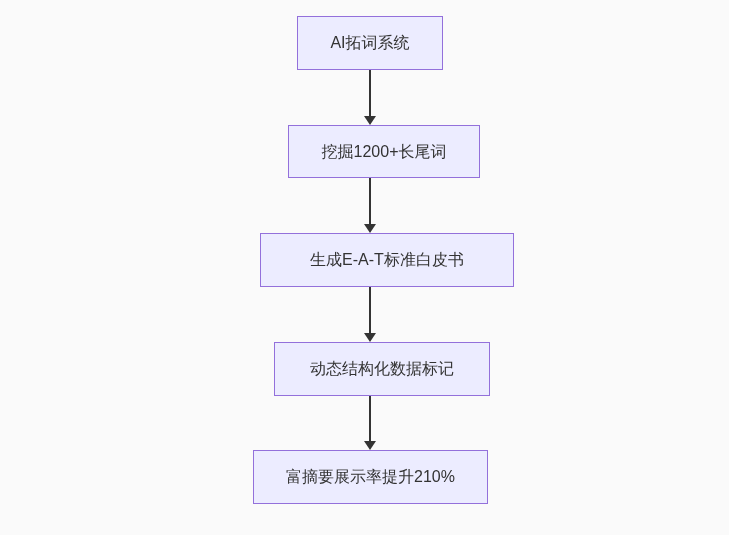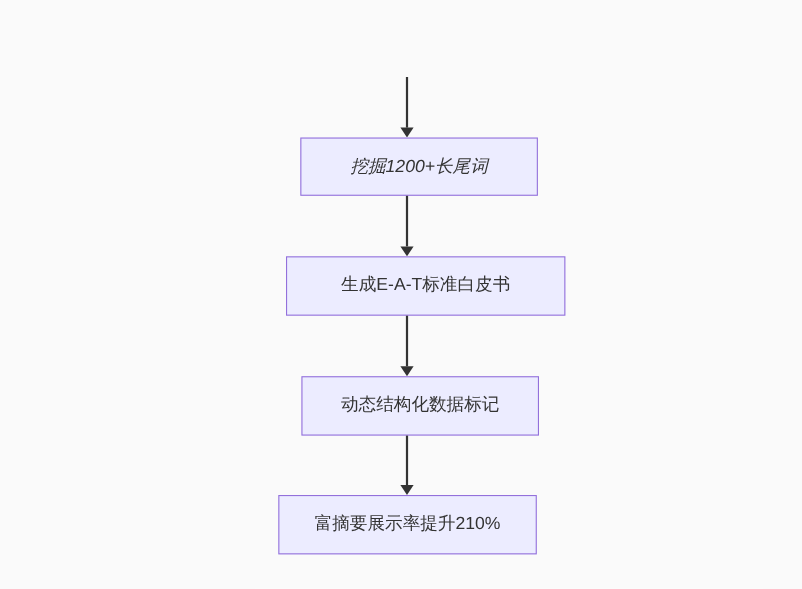--- a/index.html
+++ b/index.html
@@ -22,21 +22,21 @@
     color: var(--text-color, #333333);
     display: flex;
     align-items: center;
     justify-content: center;
     font-size: 16px;
     line-height: 1;
     text-align: center;
     white-space: nowrap;
   }
   .node-1 { left: 297px; top: 16px;  width: 146px; height: 54px; }
-  .node-2 { left: 273px; top: 125px; width: 216px; height: 53px; font-style: italic; }
+  .node-2 { left: 288px; top: 125px; width: 192px; height: 53px; }
   .node-3 { left: 260px; top: 233px; width: 254px; height: 54px; justify-content: center; }
   .node-4 { left: 262px; top: 342px; width: 216px; height: 54px; margin-left: 12px; }
   .node-5 { left: 253px; top: 450px; width: 235px; height: 54px; }
 
   .edge-line {
     position: absolute;
     left: 369px;
     width: 2px;
     background: var(--arrow-color, #333333);
   }
@@ -57,20 +57,23 @@
   .a1 { top: 116px; }
   .a2 { top: 224px; }
   .a3 { top: 333px; }
   .a4 { top: 441px; }
 </style>
 </head>
 <body>
 
 <div class="canvas">
 
+  <div class="node node-1">
+    <span>AI拓词系统</span>
+  </div>
 
   <div class="edge-line e1"></div>
   <div class="arrowhead a1"></div>
 
   <div class="node node-2">
     <span>挖掘1200+长尾词</span>
   </div>
 
   <div class="edge-line e2"></div>
   <div class="arrowhead a2"></div>

